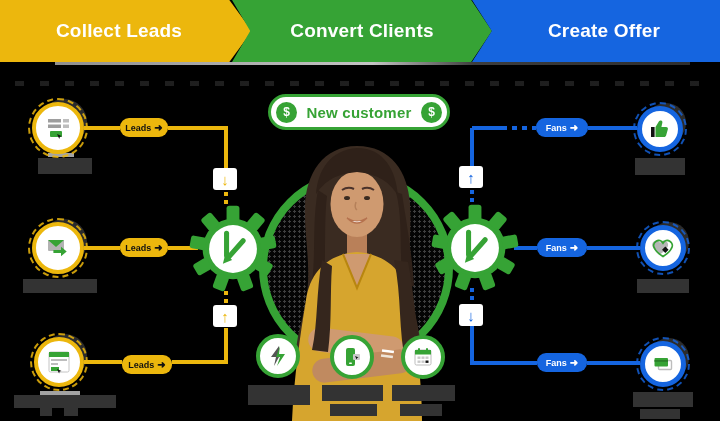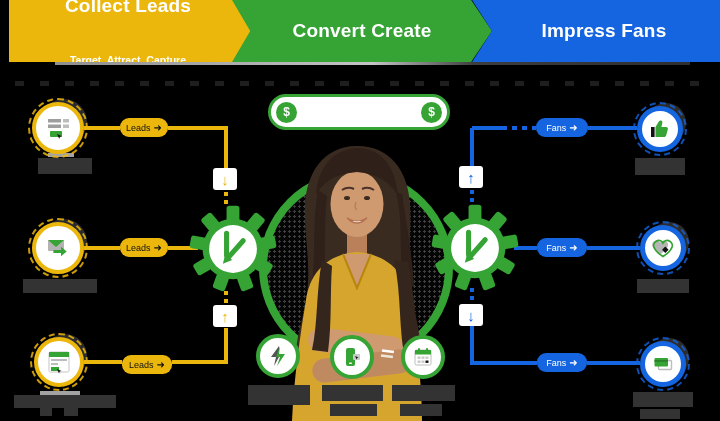--- a/index.html
+++ b/index.html
@@ -8,40 +8,40 @@
   }
   html,body{margin:0;padding:0;background:#111;}
   #stage{position:relative;width:720px;height:421px;background:var(--bg);overflow:hidden;
          font-family:"Liberation Sans",sans-serif;}
   .abs{position:absolute;}
   
   .chev{position:absolute;top:0;height:62px;display:flex;flex-direction:column;justify-content:center;
         align-items:center;color:#fff;text-align:center;}
   .chev .t{font-size:19px;font-weight:800;letter-spacing:.2px;line-height:1.1;}
   .chev .s{font-size:10.5px;font-weight:600;margin-top:3px;}
-  .chev.c1{left:9px;width:252px;background:var(--yellow);
+  .chev.c1{left:0;width:252px;background:var(--yellow);
         clip-path:polygon(0 0,91% 0,100% 50%,91% 100%,0 100%);padding-right:14px;box-sizing:border-box;gap:35px;}
   .chev.c2{left:232px;width:260px;background:var(--green);
         clip-path:polygon(0 0,92% 0,100% 50%,92% 100%,0 100%,7% 50%);}
   .chev.c3{left:472px;width:248px;background:var(--blue);
         clip-path:polygon(0 0,100% 0,100% 100%,0 100%,8% 50%);padding-left:16px;box-sizing:border-box;}
   .banner-shadow{left:55px;top:62px;width:635px;height:3px;
         background:linear-gradient(90deg,#8f8f8f,#c4c4c4 50%,#3d3d3d 66%,#2e2e2e);}
   .dotline{left:15px;top:81px;width:690px;height:5px;opacity:.8;
         background:repeating-linear-gradient(90deg,#262626 0 9px,transparent 9px 25px);}
   
   .node{position:absolute;background:#fff;border-radius:50%;display:flex;align-items:center;justify-content:center;}
   .node-y{border:4px solid var(--yellow);outline:2px dashed rgba(236,183,13,.85);outline-offset:2px;
           box-shadow:6px -6px 0 -3px #2c2c2c;}
   .node-b{border:5px solid var(--blue);outline:2px dashed rgba(21,101,224,.8);outline-offset:2px;
           box-shadow:6px -6px 0 -3px #2c2c2c;}
   .node-g{border:4px solid var(--green);}
   
   .pill{position:absolute;border-radius:9px;display:flex;align-items:center;justify-content:center;
-        gap:3px;font-weight:400;font-size:9px;}
+        gap:3px;font-weight:700;font-size:9px;}
   .pill-y{background:var(--yellow);color:#111;}
   .pill-b{background:var(--blue);color:#fff;}
   .pill .ar{font-size:10px;line-height:1;}
   
   .ly{position:absolute;background:var(--yellow);}
   .lb{position:absolute;background:var(--blue);}
   .ly-dash-v{position:absolute;width:4px;background:repeating-linear-gradient(180deg,var(--yellow) 0 4px,transparent 4px 8px);}
   .lb-dash-v{position:absolute;width:4px;background:repeating-linear-gradient(180deg,var(--blue) 0 4px,transparent 4px 8px);}
   .lb-dash-h{position:absolute;height:4px;background:repeating-linear-gradient(90deg,var(--blue) 0 5px,transparent 5px 10px);}
   .abox{position:absolute;width:24px;height:22px;background:#fff;border-radius:3px;display:flex;
@@ -61,27 +61,26 @@
   .badge .lbl{color:var(--green);font-size:15px;font-weight:800;letter-spacing:.2px;}
   .z1{z-index:1}.z2{z-index:2}.z4{z-index:4}.z5{z-index:5}.z6{z-index:6}
 </style>
 </head>
 <body>
 
 <div id="stage">
 
   <div class="chev c1">
     <div class="t">Collect Leads</div>
-    <div class="s">Target, Attract, Capture</div>
   </div>
   <div class="chev c2">
-    <div class="t">Convert Create</div>
+    <div class="t">Convert Clients</div>
   </div>
   <div class="chev c3">
-    <div class="t">Impress Fans</div>
+    <div class="t">Create Offer</div>
   </div>
   <div class="abs banner-shadow"></div>
   <div class="abs dotline"></div>
 
   <div class="node node-y z2" style="left:32px;top:102px;width:44px;height:44px;">
     <svg width="28" height="28" viewBox="0 0 28 28">
       <rect x="4" y="5" width="13" height="3.5" fill="#9e9e9e"></rect>
         <rect x="19" y="5" width="6" height="3.5" fill="#bdbdbd"></rect>
       <rect x="4" y="10.5" width="13" height="3.5" fill="#9e9e9e"></rect>
         <rect x="19" y="10.5" width="6" height="3.5" fill="#bdbdbd"></rect>
@@ -170,20 +169,21 @@
     <rect x="42" y="192" width="96" height="24" rx="12" fill="#cf9a70" transform="rotate(7 90 204)"></rect>
     <rect x="46" y="214" width="100" height="24" rx="12" fill="#c08a60" transform="rotate(-7 96 226)"></rect>
     <rect x="116" y="210" width="12" height="2.5" fill="#fff" transform="rotate(8 122 211)"></rect>
     <rect x="115" y="215" width="12" height="2.5" fill="#efe6da" transform="rotate(8 121 216)"></rect>
     <path d="M56 120 C50 152 52 182 46 210 L62 212 C66 182 64 152 66 126 Z" fill="#35261d"></path>
     <path d="M128 120 C136 156 132 192 140 224 L156 220 C150 188 148 152 142 122 Z" fill="#35261d"></path>
   </svg>
 
   <div class="abs badge">
     <span class="coin">$</span>
+    <span class="lbl">New customer</span>
     <span class="coin">$</span>
   </div>
 
   <svg class="abs z5" style="left:187px;top:203px;" width="92" height="92" viewBox="-50 -50 100 100">
     <g fill="#36A335">
       <circle r="33"></circle>
       <g>
         <rect x="-7" y="-47" width="14" height="17" rx="3"></rect>
         <rect x="-7" y="-47" width="14" height="17" rx="3" transform="rotate(40)"></rect>
         <rect x="-7" y="-47" width="14" height="17" rx="3" transform="rotate(80)"></rect>

